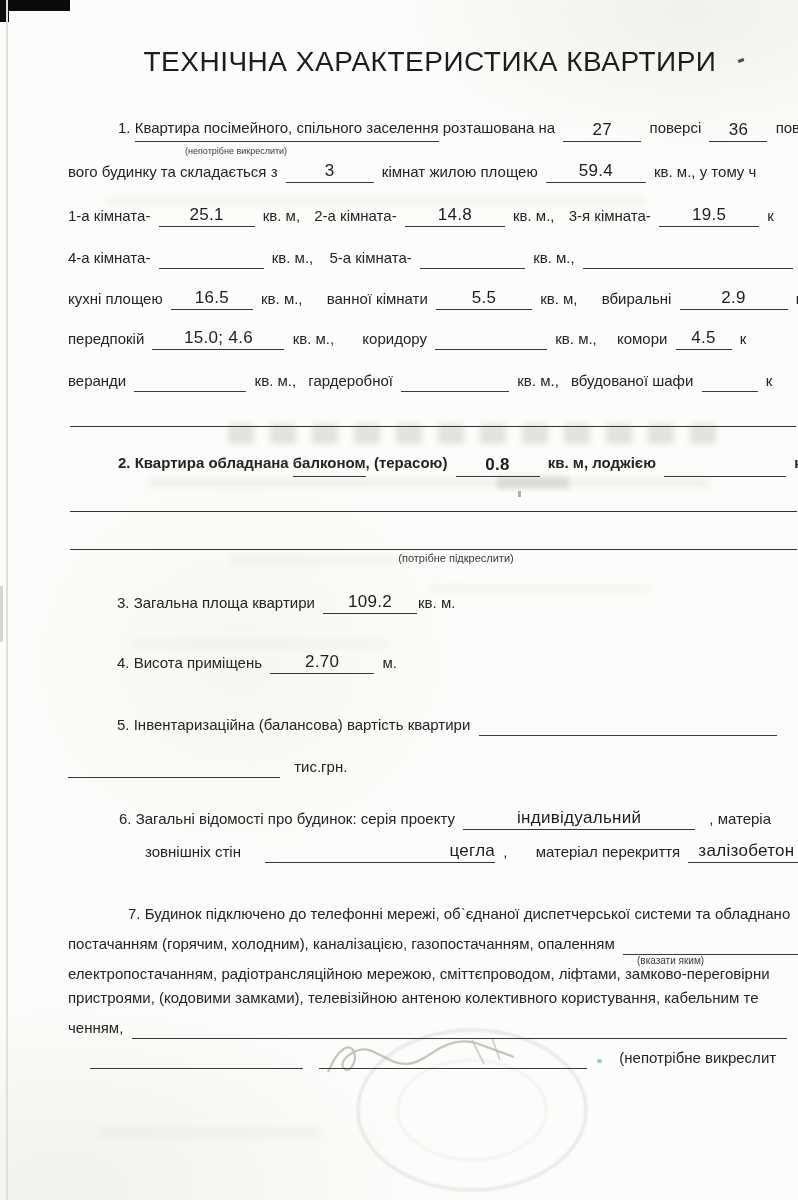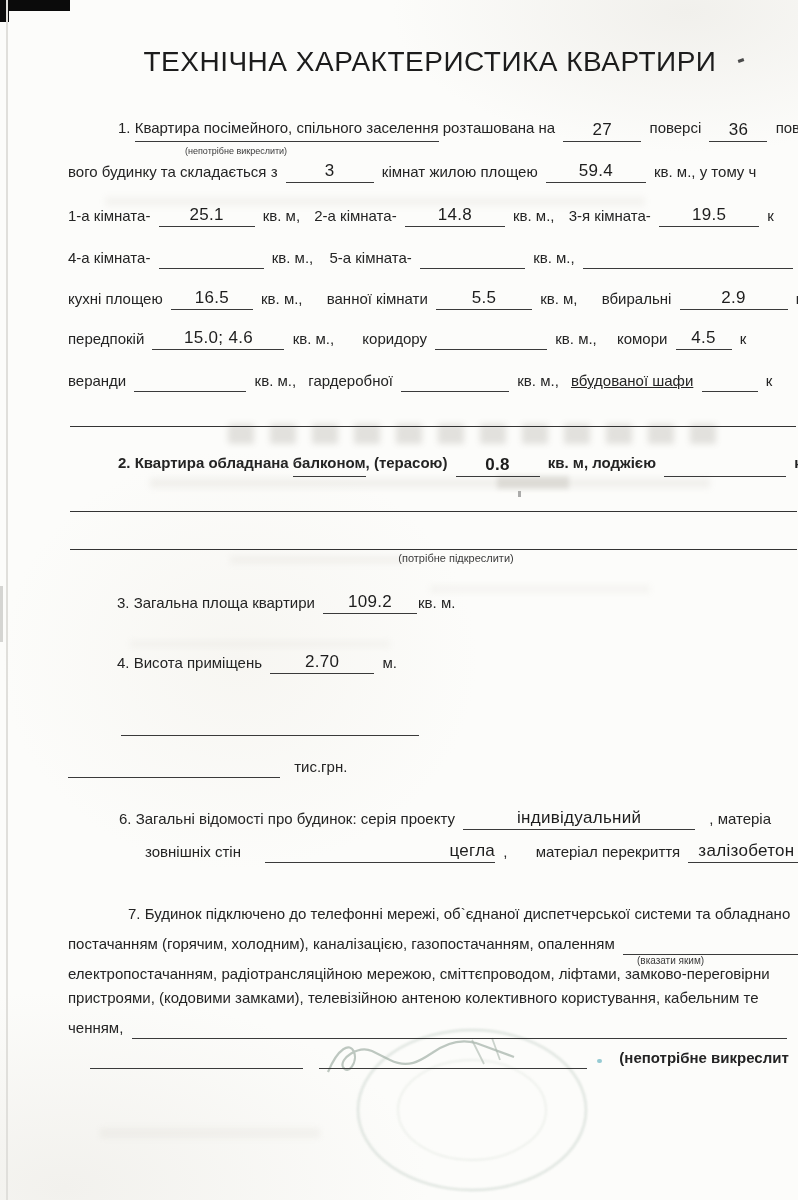--- a/index.html
+++ b/index.html
@@ -127,21 +127,21 @@
     <span>к</span>
   </div>
 
   <div class="row" style="left:68px;top:369px;">
     <span>веранди</span>
     <span class="blank empty" style="width:112px;"></span>
     <span>кв. м.,</span>
     <span style="margin-left:8px;">гардеробної</span>
     <span class="blank empty" style="width:108px;"></span>
     <span>кв. м.,</span>
-    <span style="margin-left:8px;text-decoration:underline;">вбудованої шафи</span>
+    <span style="margin-left:8px;">вбудованої шафи</span>
     <span class="blank empty" style="width:56px;"></span>
     <span>к</span>
   </div>
 
   <div class="hline" style="left:70px;top:426px;width:726px;"></div>
 
   <div class="row" style="left:118px;top:452px;font-weight:bold;">
     <span>2. Квартира обладнана</span>
     <span class="ul">балконом</span><span>, (терасою)</span>
     <span class="blank" style="width:84px;"><span class="val">0.8</span></span>
@@ -159,20 +159,21 @@
     <span class="blank" style="width:94px;margin-right:1px;"><span class="val">109.2</span></span><span>кв. м.</span>
   </div>
 
   <div class="row" style="left:117px;top:651px;">
     <span>4. Висота приміщень</span>
     <span class="blank" style="width:104px;"><span class="val">2.70</span></span>
     <span>м.</span>
   </div>
 
   <div class="row" style="left:117px;top:713px;">
+    <span>5. Інвентаризаційна (балансова) вартість квартири</span>
     <span class="blank empty" style="width:298px;"></span>
   </div>
   <div class="row" style="left:68px;top:755px;">
     <span class="blank empty" style="width:212px;margin-left:0;"></span>
     <span style="margin-left:6px;margin-top:24px;">тис.грн.</span>
   </div>
 
   <div class="row" style="left:119px;top:807px;">
     <span>6. Загальні відомості про будинок: серія проекту</span>
     <span class="blank" style="width:232px;"><span class="val">індивідуальний</span></span>
@@ -198,19 +199,19 @@
     <span>електропостачанням, радіотрансляційною мережою, сміттєпроводом, ліфтами, замково-переговірни</span>
   </div>
   <div class="row" style="left:68px;top:987px;">
     <span>пристроями, (кодовими замками), телевізійною антеною колективного користування, кабельним те</span>
   </div>
   <div class="row" style="left:68px;top:1016px;">
     <span>ченням,</span>
     <span class="blank empty" style="width:655px;"></span>
   </div>
 
-  <div class="row" style="left:90px;top:1046px;font-weight:bold;">
+  <div class="row" style="left:90px;top:1046px;">
     <span class="blank empty" style="width:213px;margin-left:0;"></span>
     <span class="blank empty" style="width:268px;margin-left:8px;"></span>
     <span style="margin-left:24px;">(непотрібне викреслит</span>
   </div>
 
 </div>
 
 </body></html>

